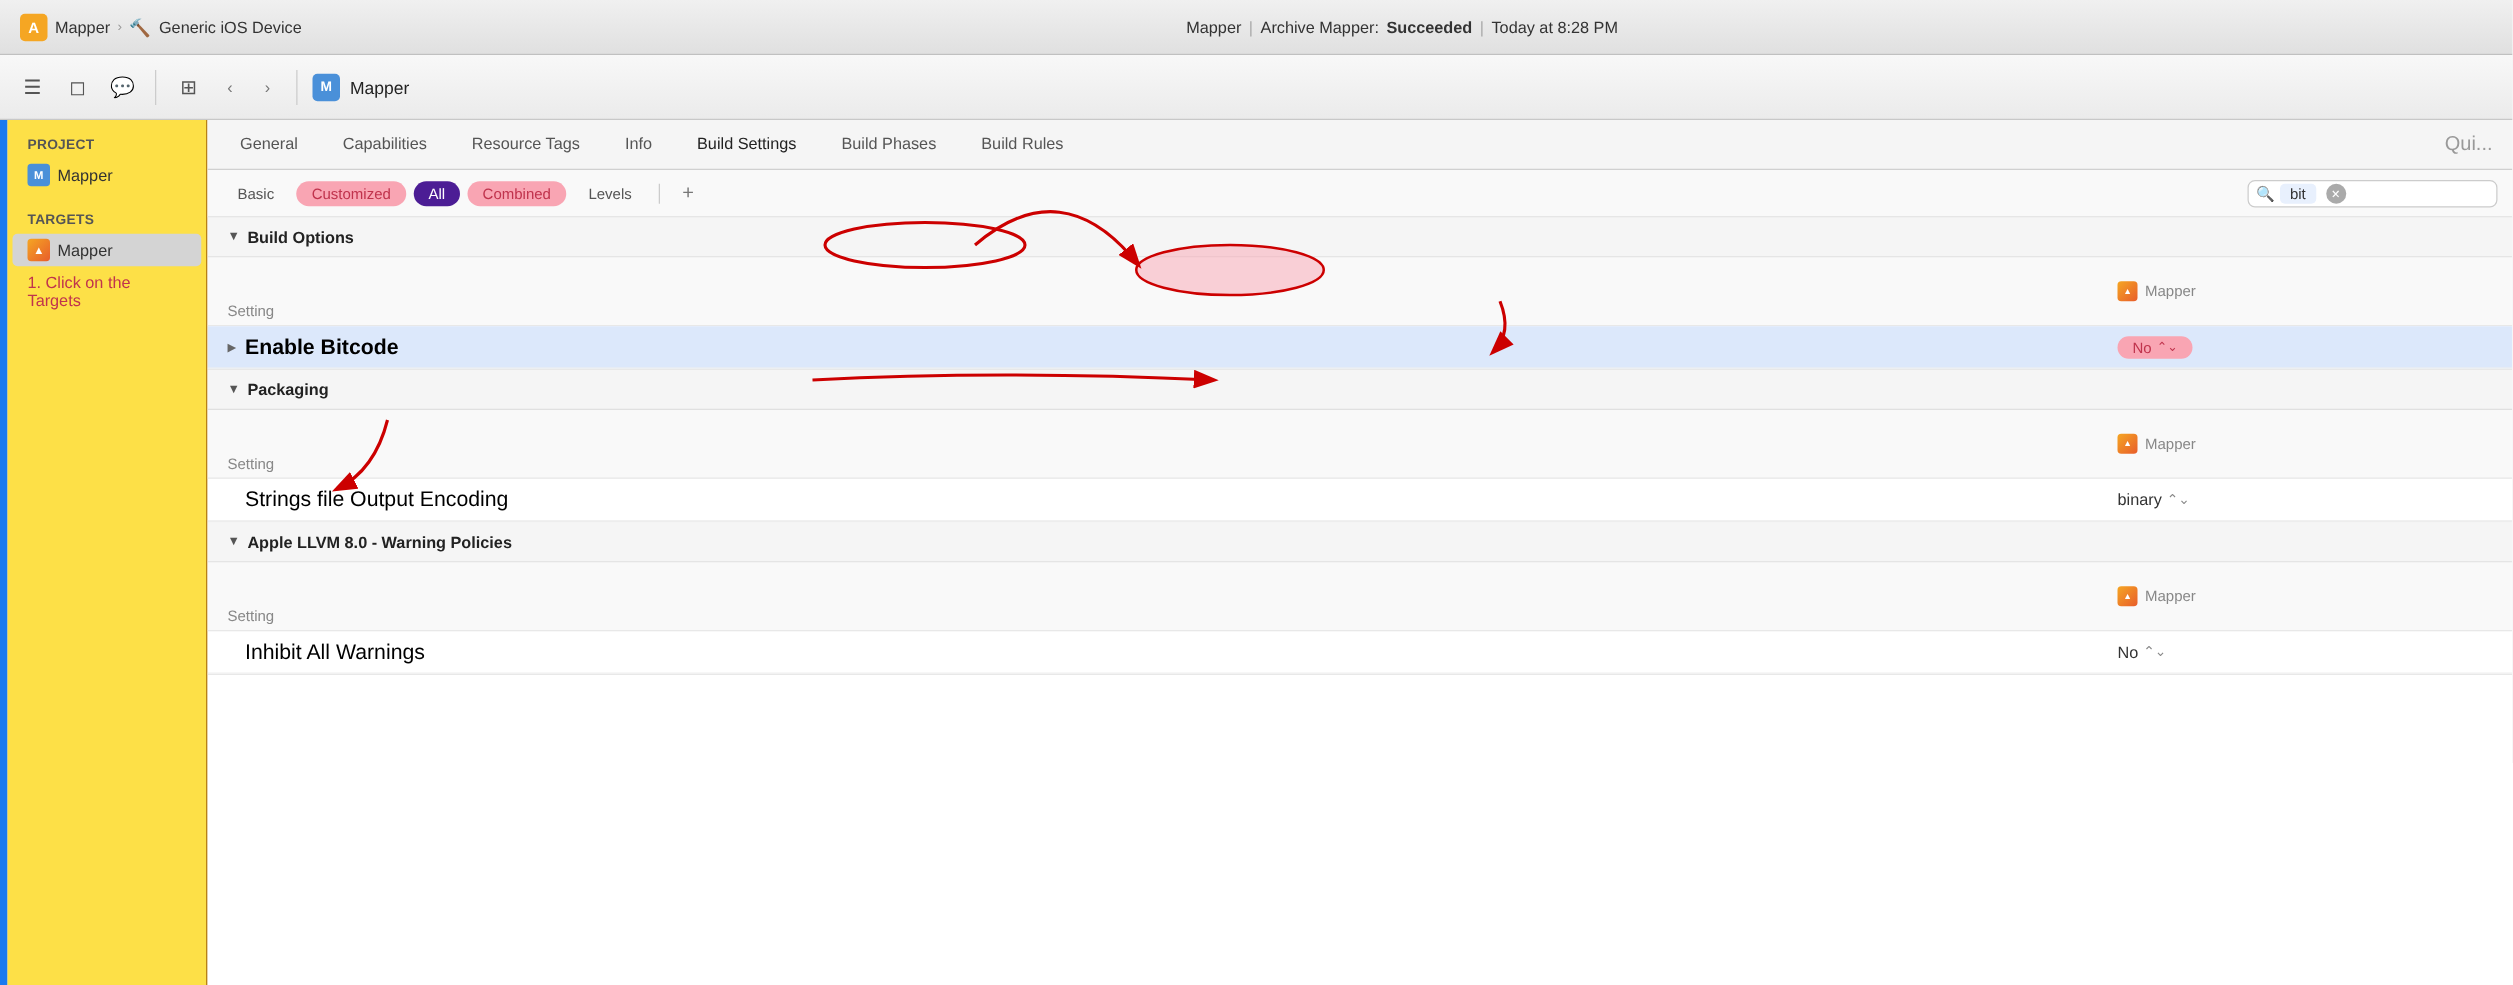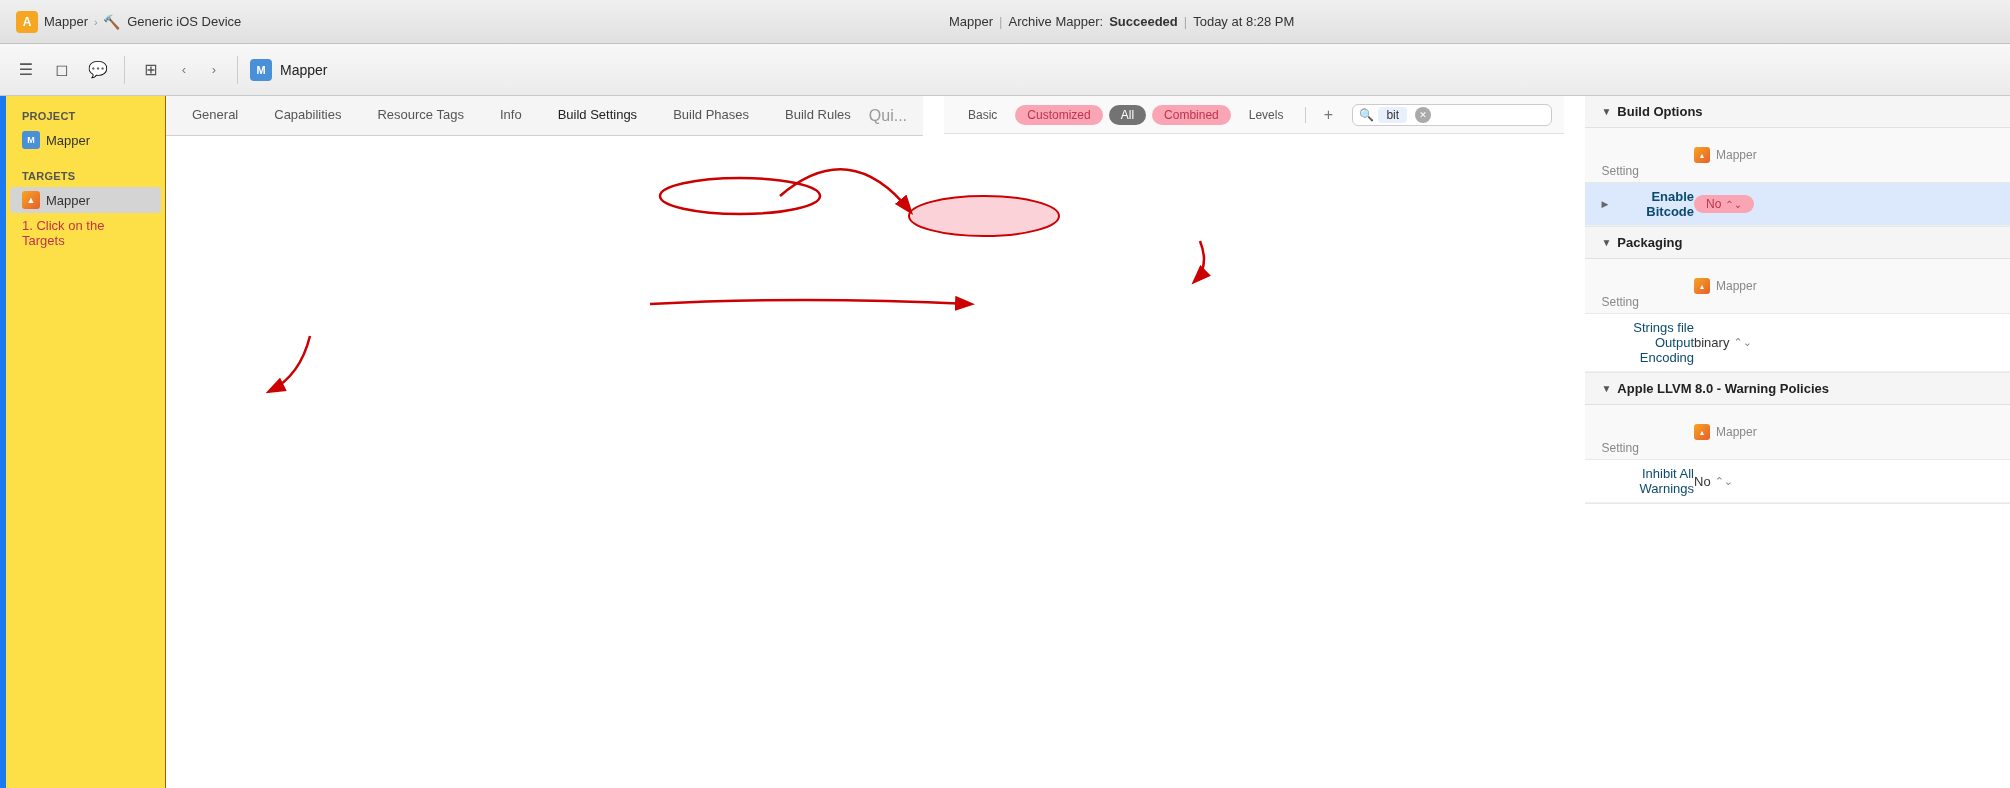--- a/index.html
+++ b/index.html
@@ -158,23 +158,22 @@
     }
     .sidebar-item-icon.target-icon {
       background: linear-gradient(135deg, #f5a623, #e85d2b);
     }
 
     
     .content-area {
       flex: 1;
       background: white;
       display: flex;
-      flex-direction: row;
+      flex-direction: column;
       overflow: hidden;
-      gap: 21px;
     }
 
     
     .tab-bar {
       display: flex;
       align-items: center;
       border-bottom: 1px solid #d0d0d0;
       background: #f5f5f5;
       height: 40px;
       padding: 0 8px;
@@ -208,21 +207,21 @@
     .filter-btn {
       padding: 3px 12px;
       border-radius: 12px;
       font-size: 12px;
       cursor: pointer;
       border: none;
       color: #555;
       background: transparent;
     }
     .filter-btn.active {
-      background: #737373;
+      background: #4c1d95;
       color: white;
       font-weight: 500;
     }
     .filter-btn.highlighted {
       background: #f9a5b3;
       color: #c0334d;
       border-radius: 12px;
     }
     .filter-btn.combined-highlighted {
       background: #f9a5b3;
@@ -324,23 +323,22 @@
       background: #dce8fb;
     }
     .row-expand {
       width: 14px;
       font-size: 9px;
       color: #666;
       cursor: pointer;
     }
     .row-name {
       flex: 1;
-      font-size: 13px;
-      color: #0c4a6e;
-      text-align: right;
+      font-size: 17px;
+      color: #000000;
     }
     .row-name.bold { font-weight: 600; }
     .row-icon-val {
       display: flex;
       align-items: center;
       gap: 6px;
       width: 300px;
     }
     .target-icon-sm {
       width: 16px;

